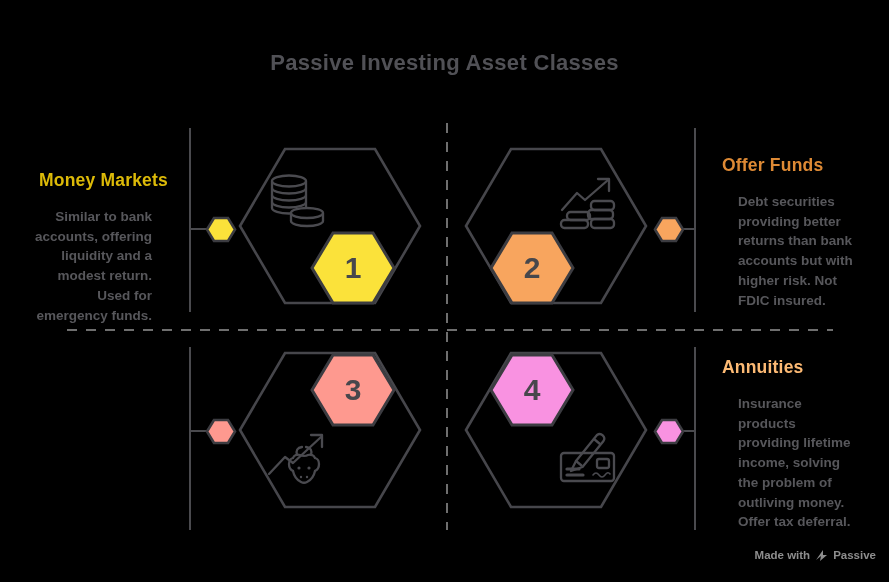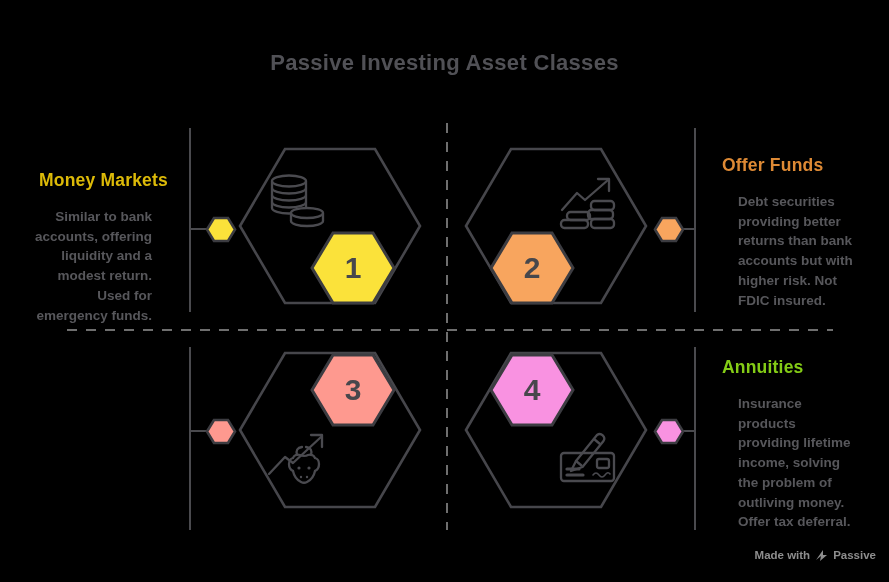--- a/index.html
+++ b/index.html
@@ -141,21 +141,21 @@
     <path d="M38 19 l6 5"></path>
   </svg>
   <svg class="hex-svg" style="left:489px;top:352px;" width="86" height="76" viewBox="0 0 86 76">
     <polygon points="2,38 23,3 63,3 84,38 63,73 23,73" fill="#F992E1" stroke="#3C3C41" stroke-width="3"></polygon>
   </svg>
   <div class="num" style="left:489px;top:352px;">4</div>
   <svg class="hex-svg" style="left:653px;top:418px;" width="32" height="27" viewBox="0 0 32 27">
     <polygon points="2,13.5 9,2 23,2 30,13.5 23,25 9,25" fill="#F992E1" stroke="#3C3C41" stroke-width="2.6"></polygon>
   </svg>
   <div class="txt" style="left:722px;top:357px;">
-    <h2 style="color: #84cc16;">Annuities</h2>
+    <h2 style="color: #fdba74;">Annuities</h2>
     <p>Insurance products providing lifetime income, solving the problem of outliving money. Offer tax deferral.</p>
   </div>
 
   <div class="brand">
     <span>Made with</span>
     <svg width="13" height="13" viewBox="0 0 13 13">
       <path d="M1 11 L8 1 L8 6 L12 6 L5 12 L6 7 L1 11 Z" fill="#8E8E8E"></path>
     </svg>
     <span>Passive</span>
   </div>

